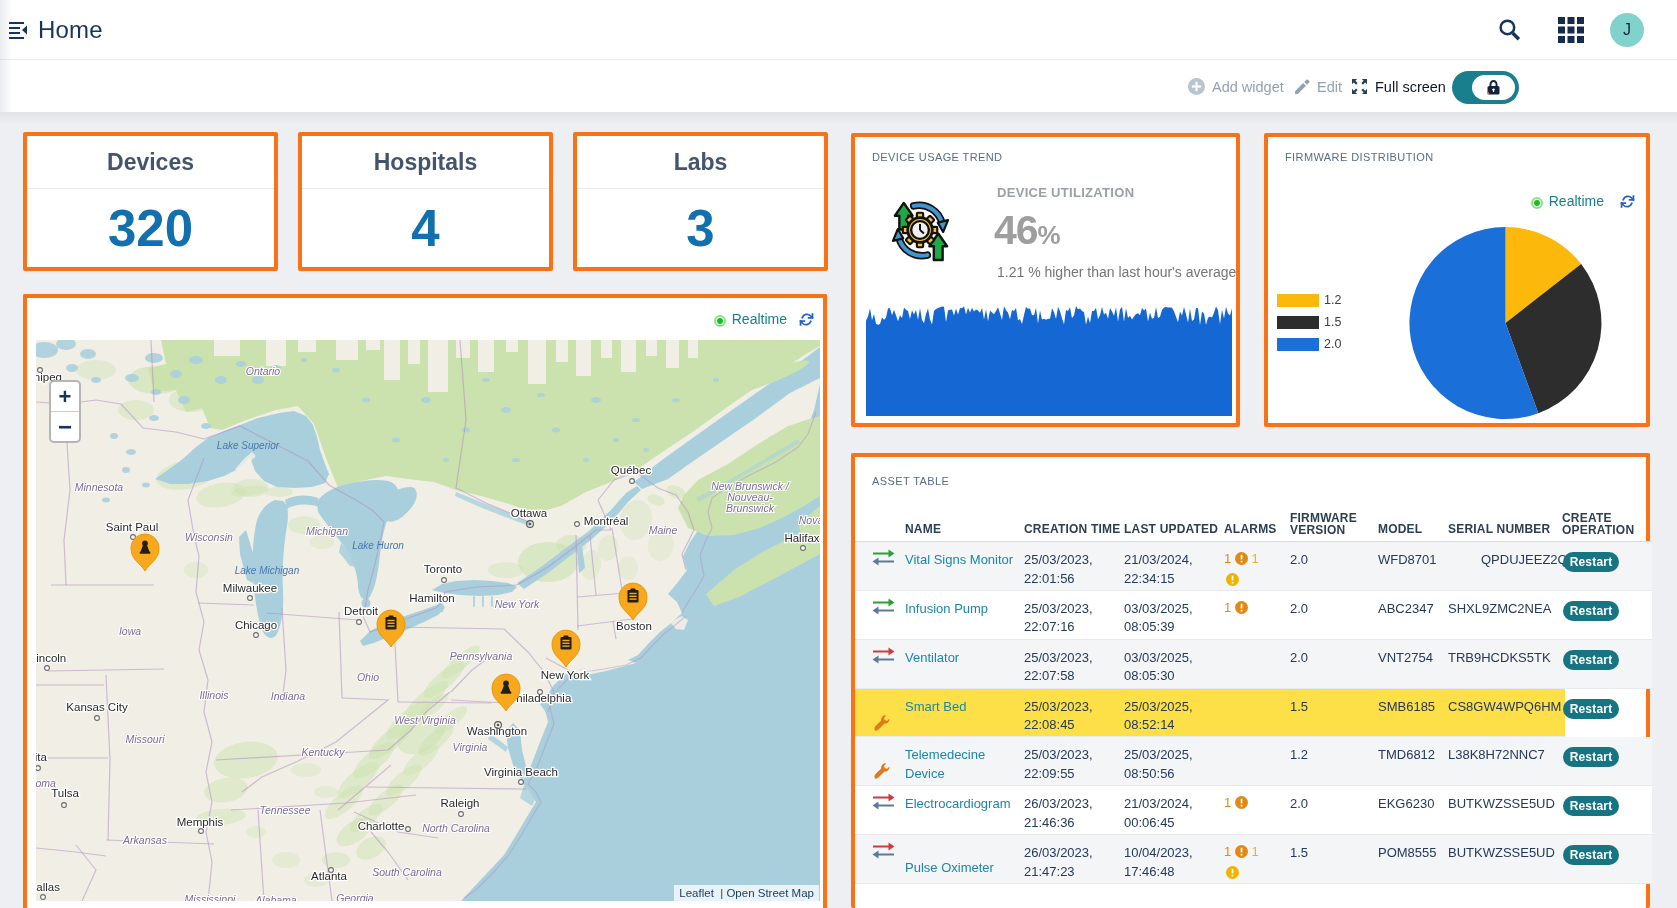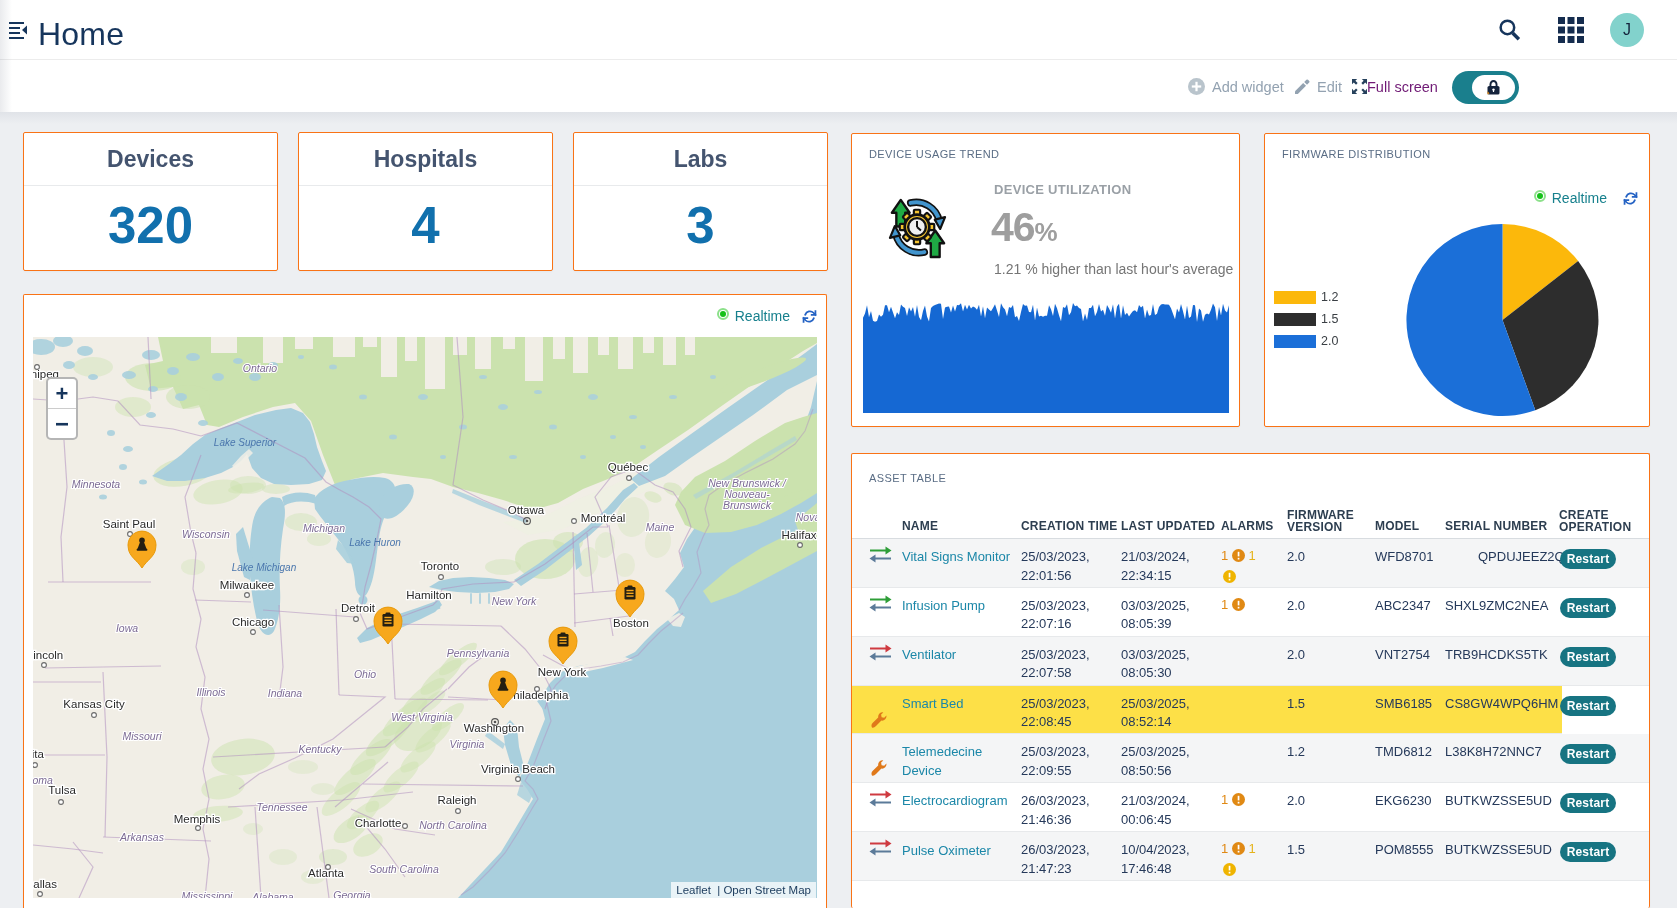--- a/index.html
+++ b/index.html
@@ -3,28 +3,28 @@
 <meta charset="utf-8">
 <style>
 *{margin:0;padding:0;box-sizing:border-box}
 html,body{width:1677px;height:908px;overflow:hidden;font-family:"Liberation Sans",sans-serif;background:#fff}
 .abs{position:absolute}
 #page{position:relative;width:1677px;height:908px}
 #header{position:absolute;left:0;top:0;width:1677px;height:60px;background:#fff;border-bottom:1px solid #ececec;z-index:5}
 #toolbar{position:absolute;left:0;top:61px;width:1677px;height:51px;background:#fff;z-index:5}
 #main{position:absolute;left:0;top:112px;width:1677px;height:796px;background:#edeff2}
 #main .shadowtop{position:absolute;left:0;top:0;width:1677px;height:12px;background:linear-gradient(#e0e3e8,#edeff2)}
-.card{position:absolute;background:#fff;border:1px solid #f97316;border-radius:2px;box-shadow:0 1px 2px rgba(0,0,0,0.03)}
+.card{position:absolute;background:#fff;border:4px solid #f97316;border-radius:2px;box-shadow:0 1px 2px rgba(0,0,0,0.03)}
 .cardtitle{font-size:11px;color:#5a6d85;letter-spacing:.4px}
-.home{position:absolute;left:38px;top:16px;font-size:32px;color:#16355c;font-weight:500;letter-spacing:.2px}
+.home{position:absolute;left:38px;top:16px;font-size:24px;color:#16355c;font-weight:500;letter-spacing:.2px}
 .tb-item{position:absolute;top:0;height:51px;display:flex;align-items:center;font-size:14.5px}
 .gray{color:#93a2b1}
 .statcard .h{height:53px;border-bottom:1px solid #e8eaec;display:flex;align-items:center;justify-content:center;font-size:23px;font-weight:bold;color:#44546f}
 .statcard .v{height:78px;display:flex;align-items:center;justify-content:center;font-size:51px;font-weight:bold;color:#1170ad}
-.realtime{display:flex;align-items:flex-start;font-size:14px;color:#17808d}
+.realtime{display:flex;align-items:flex-end;font-size:14px;color:#17808d}
 .rt-dot{width:12px;height:12px;border-radius:50%;border:2px solid #8ce08a;background:#fff;display:flex;align-items:center;justify-content:center;margin-right:6px}
 .rt-dot i{display:block;width:6px;height:6px;border-radius:50%;background:#15c119}
 .mc{font-size:11.5px;fill:#2a2a2a;paint-order:stroke;stroke:#ffffff;stroke-width:2.6px;text-anchor:middle}
 .ms{font-size:10.5px;font-style:italic;fill:#7c6b94;paint-order:stroke;stroke:#ffffff;stroke-width:2.2px;text-anchor:middle}
 .ml{font-size:10px;font-style:italic;fill:#4a76ad;text-anchor:middle}
 .th{font-size:12px;font-weight:bold;color:#2d3e50;line-height:11.5px;letter-spacing:.2px}
 .name{font-size:13px;color:#1b87a8;line-height:18.5px}
 .dk{font-size:13px;color:#25395a;line-height:18.5px}
 .rst{width:56px;height:20px;border-radius:10px;background:#177482;color:#fff;font-size:12px;font-weight:bold;display:flex;align-items:center;justify-content:center;letter-spacing:.2px}
 </style>
@@ -78,21 +78,21 @@
         </svg>
       <span class="gray" style="margin-left:7px">Edit</span>
     </div>
     <div class="tb-item" style="left:1352px">
       <svg width="15" height="15" viewBox="0 0 16 16" fill="#26415c">
           <path d="M0 0 L5.5 0 L3.6 1.9 L6 4.3 L4.3 6 L1.9 3.6 L0 5.5 Z"></path>
           <path d="M16 0 L16 5.5 L14.1 3.6 L11.7 6 L10 4.3 L12.4 1.9 L10.5 0 Z"></path>
           <path d="M0 16 L0 10.5 L1.9 12.4 L4.3 10 L6 11.7 L3.6 14.1 L5.5 16 Z"></path>
           <path d="M16 16 L10.5 16 L12.4 14.1 L10 11.7 L11.7 10 L14.1 12.4 L16 10.5 Z"></path>
         </svg>
-      <span style="margin-left:0;color:#701a75">Full screen</span>
+      <span style="margin-left:8px;color:#0f172a">Full screen</span>
     </div>
     <div class="abs" style="left:1452px;top:10px;width:67px;height:33px;border-radius:17px;background:#1a7f8d">
       <div class="abs" style="left:20px;top:4px;width:43px;height:25px;border-radius:13px;background:#fff;display:flex;align-items:center;justify-content:center">
         <svg width="13" height="15" viewBox="0 0 13 15">
             <path d="M2.5 6 L2.5 4.5 A4 4.5 0 0 1 10.5 4.5 L10.5 6 L8.6 6 L8.6 4.5 A2.1 2.6 0 0 0 4.4 4.5 L4.4 6 Z" fill="#14233c"></path>
             <rect x="0.5" y="6" width="12" height="8.5" rx="1.6" fill="#14233c"></rect>
             <circle cx="6.5" cy="9.6" r="1.2" fill="#fff"></circle>
             <rect x="5.9" y="9.6" width="1.2" height="2.4" fill="#fff"></rect>
             <path d="M0.5 11 l2 2.5 -2 1 z" fill="#e08914"></path>
           </svg>
@@ -635,21 +635,21 @@
         </div>
 <div class="abs" style="left:0;top:378.2px;width:797px;height:48.86px;background:#f4f5f6;border-bottom:1px solid #e7e9eb">
           <div class="abs" style="left:17px;top:7px"><svg width="23" height="17" viewBox="0 0 23 17">
               <g>
                 <line x1="1" y1="4.5" x2="17" y2="4.5" stroke="#cf3a40" stroke-width="2"></line>
                 <path d="M16.5 0.5 L22.5 4.5 L16.5 8.5 Z" fill="#cf3a40"></path>
                 <line x1="6" y1="12.5" x2="22" y2="12.5" stroke="#5b7a99" stroke-width="2"></line>
                 <path d="M6.5 8.5 L0.5 12.5 L6.5 16.5 Z" fill="#5b7a99"></path>
               </g>
             </svg></div>
-          <div class="abs name" style="left:50px;top:10px;width:114px">Pulse Oximeter</div>
+          <div class="abs name" style="left:50px;top:24px;width:114px">Pulse Oximeter</div>
           <div class="abs dk" style="left:169px;top:9px">26/03/2023,<br>21:47:23</div>
           <div class="abs dk" style="left:269px;top:9px">10/04/2023,<br>17:46:48</div>
           <div class="abs" style="left:369px;top:9px;font-size:13px"><span style="color:#e08914">1 </span><svg width="13" height="13" viewBox="0 0 13 13" style="vertical-align:-2px">
               <circle cx="6.5" cy="6.5" r="6.5" fill="#e08914"></circle>
               <rect x="5.7" y="2.8" width="1.7" height="4.6" fill="#fff"></rect>
               <rect x="5.7" y="8.8" width="1.7" height="1.7" fill="#fff"></rect>
             </svg><span style="color:#e5b31b"> 1</span></div>
           <div class="abs" style="left:371px;top:28px"><svg width="13" height="13" viewBox="0 0 13 13" style="vertical-align:-2px">
               <circle cx="6.5" cy="6.5" r="6.5" fill="#efb400"></circle>
               <rect x="5.7" y="2.8" width="1.7" height="4.6" fill="#fff"></rect>

